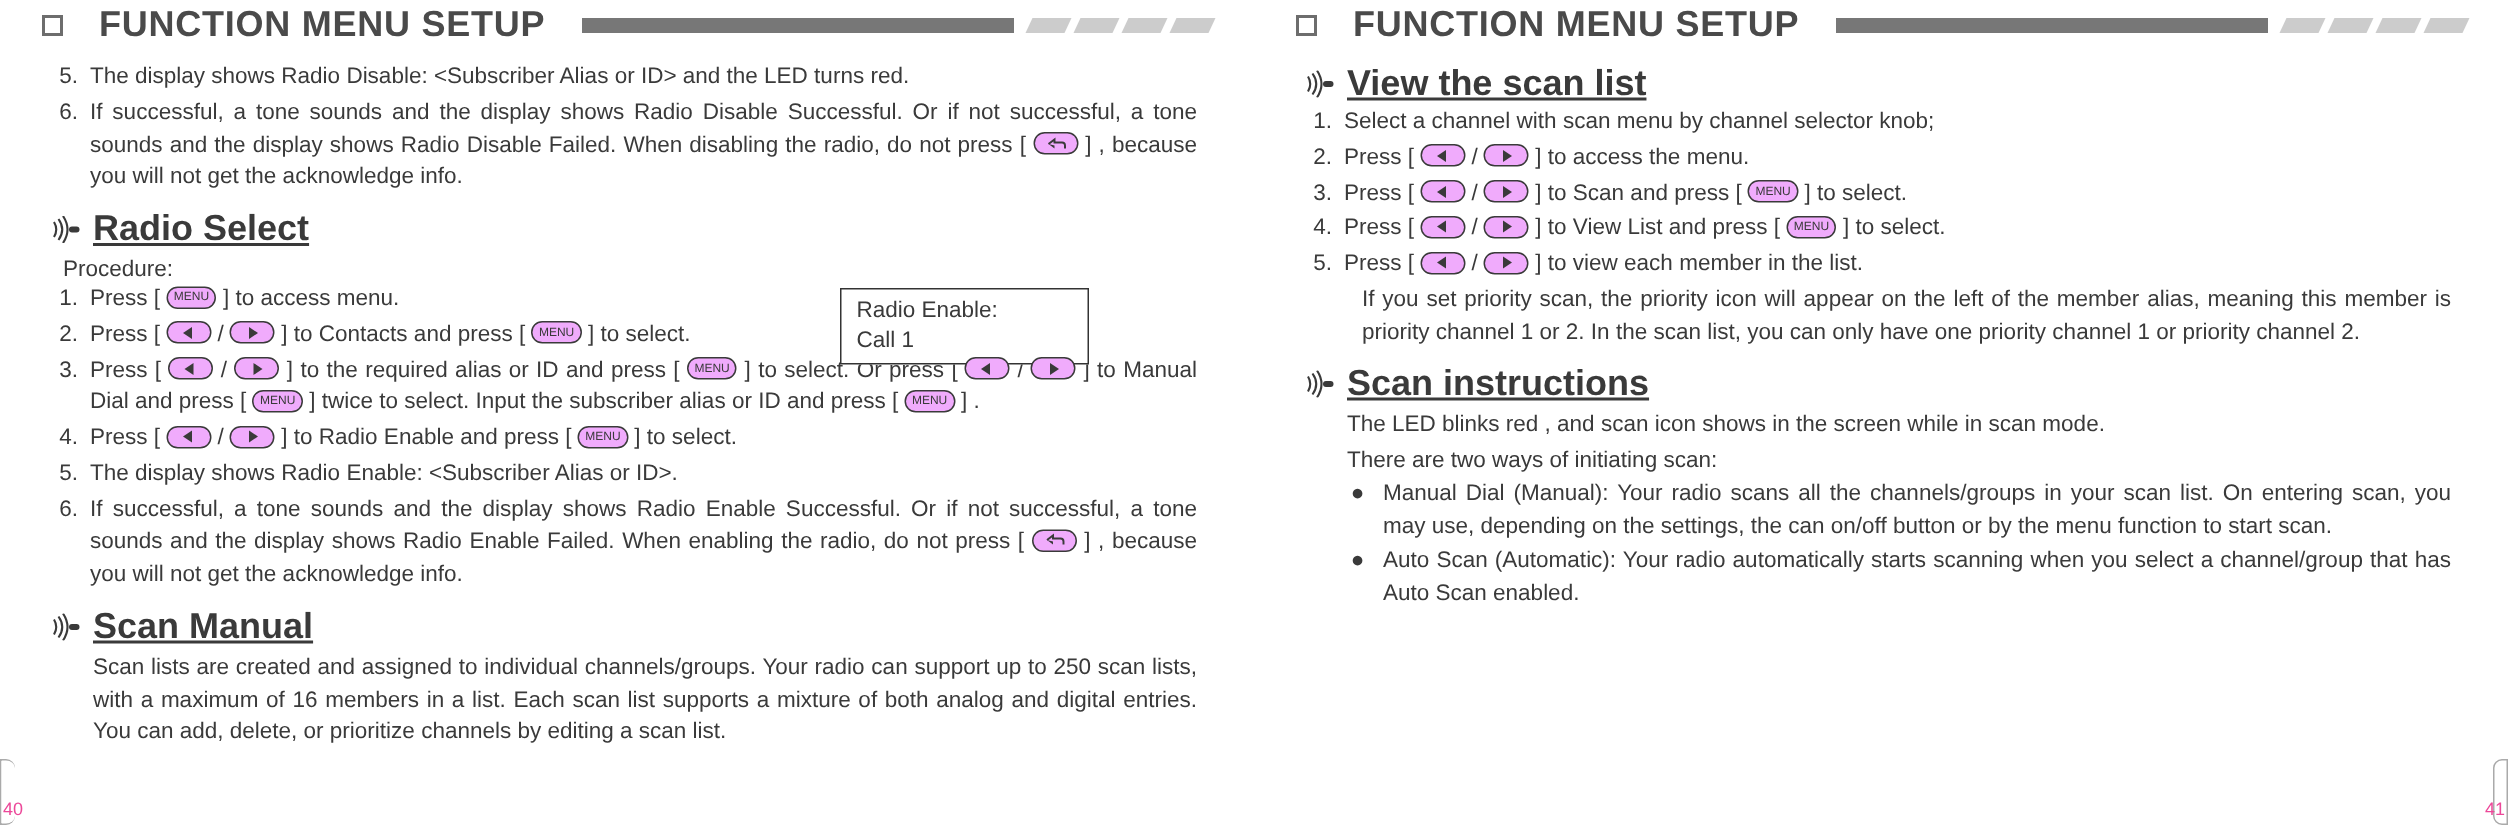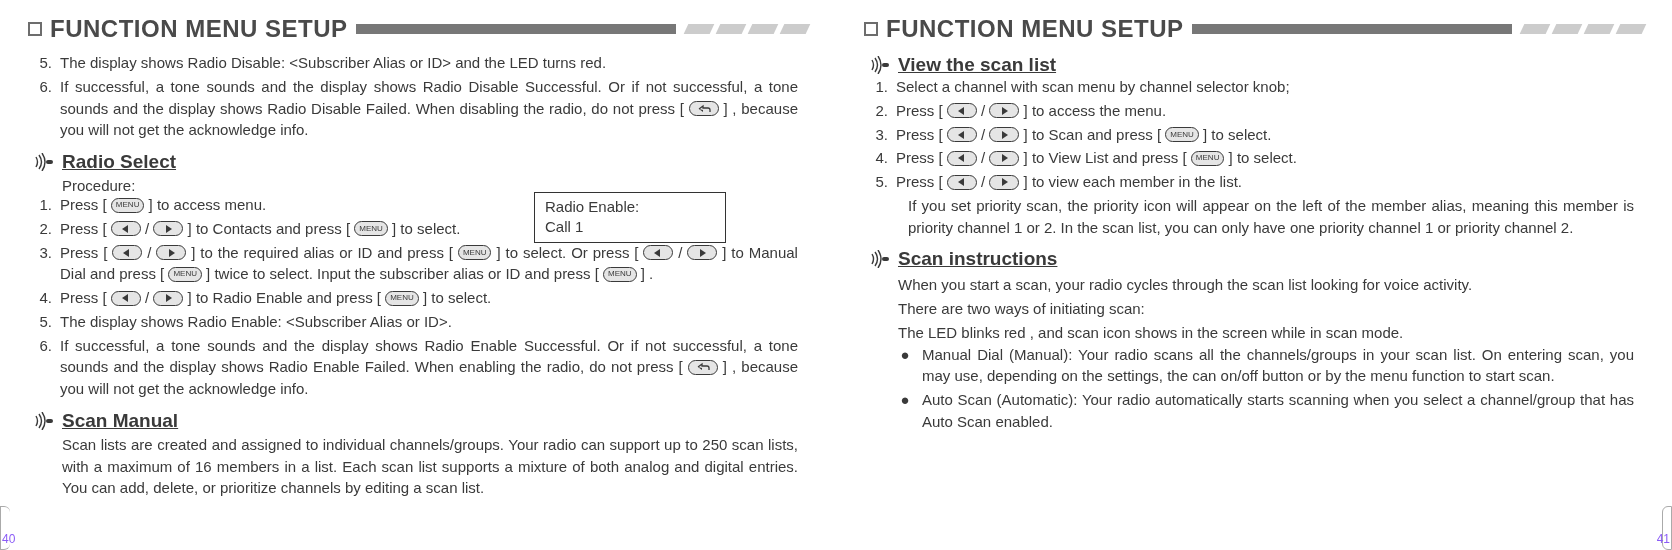--- a/index.html
+++ b/index.html
@@ -17,23 +17,23 @@
     width: 836px;
     height: 550px;
     position: relative;
     padding: 0 28px 0 28px;
   }
   .page-left { border-right: none; }
   .page-right {}
   .header {
     display: flex;
     align-items: center;
-    gap: 8px;
+    gap: 24px;
     height: 30px;
-    margin-top: 14px;
+    margin-top: 2px;
     margin-bottom: 8px;
     position: relative;
   }
   .header-square {
     width: 14px; height: 14px;
     border: 2px solid #6d6d6d;
   }
   .header-title {
     font-family: "Arial Narrow", Arial, sans-serif;
     font-weight: bold;
@@ -66,26 +66,26 @@
   .section-title-row {
     display: flex;
     align-items: center;
     gap: 8px;
     margin-top: 10px;
     margin-left: 6px;
   }
   .signal-icon svg { display:block; }
   .section-title {
     font-weight: bold;
-    font-size: 19px;
+    font-size: 24px;
     text-decoration: underline;
     color: #3a3a3a;
   }
   .body-indent {
-    margin-left: 34px;
+    margin-left: 14px;
     margin-right: 10px;
   }
   .ol {
     list-style: none;
     margin-left: 0;
   }
   .ol > li {
     display: flex;
     gap: 8px;
     line-height: 1.45;
@@ -128,41 +128,41 @@
     align-items: center;
     justify-content: center;
     vertical-align: middle;
     border: 1px solid #3a3a3a;
     border-radius: 9px;
     height: 15px;
     min-width: 30px;
     padding: 0 4px;
     font-size: 8px;
     line-height: 1;
-    background: #e5e5e5;
+    background: #f0abfc;
     position: relative;
     top: -1px;
   }
   .key svg { display:block; }
   .callout {
     position: absolute;
     right: 110px;
     top: 192px;
     border: 1px solid #333;
     padding: 4px 10px 6px 10px;
-    width: 192px;
+    width: 166px;
     line-height: 1.3;
     background: #fff;
     font-size: 15px;
   }
   .page-num {
     position: absolute;
     bottom: 4px;
     font-size: 12px;
-    color: #8b5cf6;
+    color: #ec4899;
   }
   .page-num.left { left: 2px; }
   .page-num.right { right: 2px; }
   .edge-tab {
     position: absolute;
     width: 10px; height: 44px;
     border: 1px solid #aaa;
     border-radius: 6px 0 0 6px;
     bottom: 0;
   }
@@ -382,23 +382,22 @@
 
   <div class="section-title-row">
     <span class="signal-icon">
       <svg width="20" height="18" viewBox="0 0 20 18">
           <path d="M2 4 Q5 9 2 14 M5 2 Q10 9 5 16 M8 0 Q14 9 8 18" stroke="#3a3a3a" fill="none" stroke-width="1.4"></path>
           <rect x="12" y="7" width="7" height="4" rx="2" fill="#3a3a3a"></rect>
         </svg>
     </span>
     <span class="section-title">Scan instructions</span>
   </div>
-  <div class="para" style="margin-top:4px;">When you start a scan, your radio cycles through the scan list looking for voice activity.</div>
+  <div class="para">The LED blinks red , and scan icon shows in the screen while in scan mode.</div>
   <div class="para">There are two ways of initiating scan:</div>
-  <div class="para">The LED blinks red , and scan icon shows in the screen while in scan mode.</div>
   <ul class="bullets" id="scan-bullets">
       <li>
         <span class="dot">●</span>
         <span class="txt">Manual Dial (Manual): Your radio scans all the channels/groups in your scan list. On entering scan, you may use, depending on the settings, the can on/off button or                            by the menu function to start scan.</span>
       </li>
       <li>
         <span class="dot">●</span>
         <span class="txt">Auto Scan (Automatic): Your radio automatically starts scanning when you select a channel/group that has Auto Scan enabled.</span>
       </li>
     </ul>

